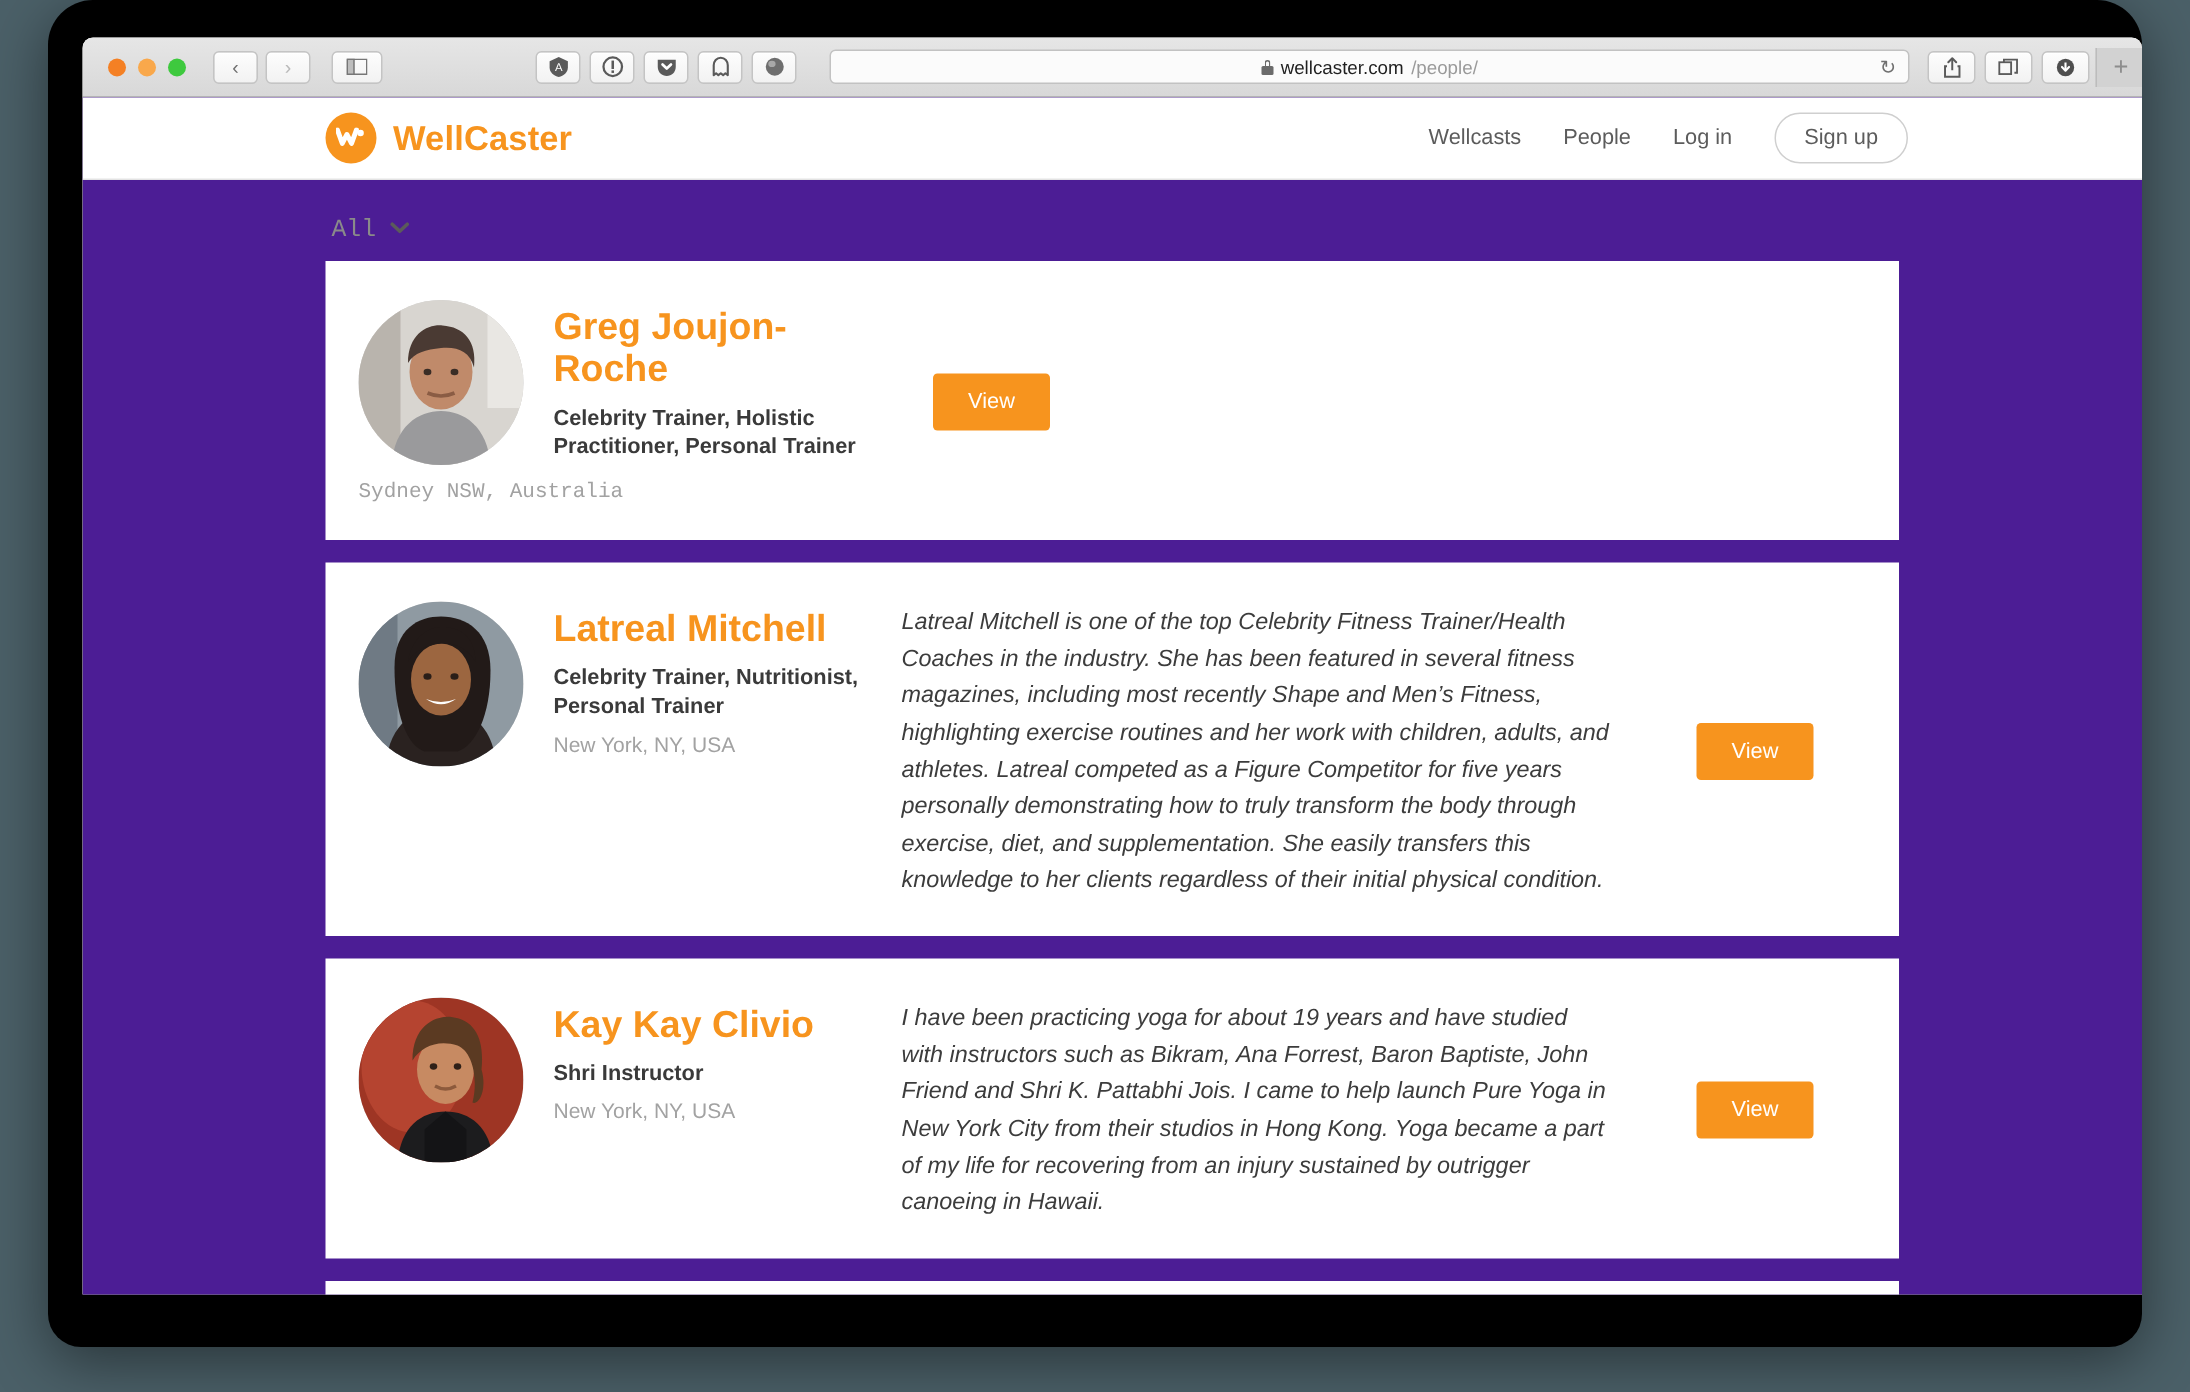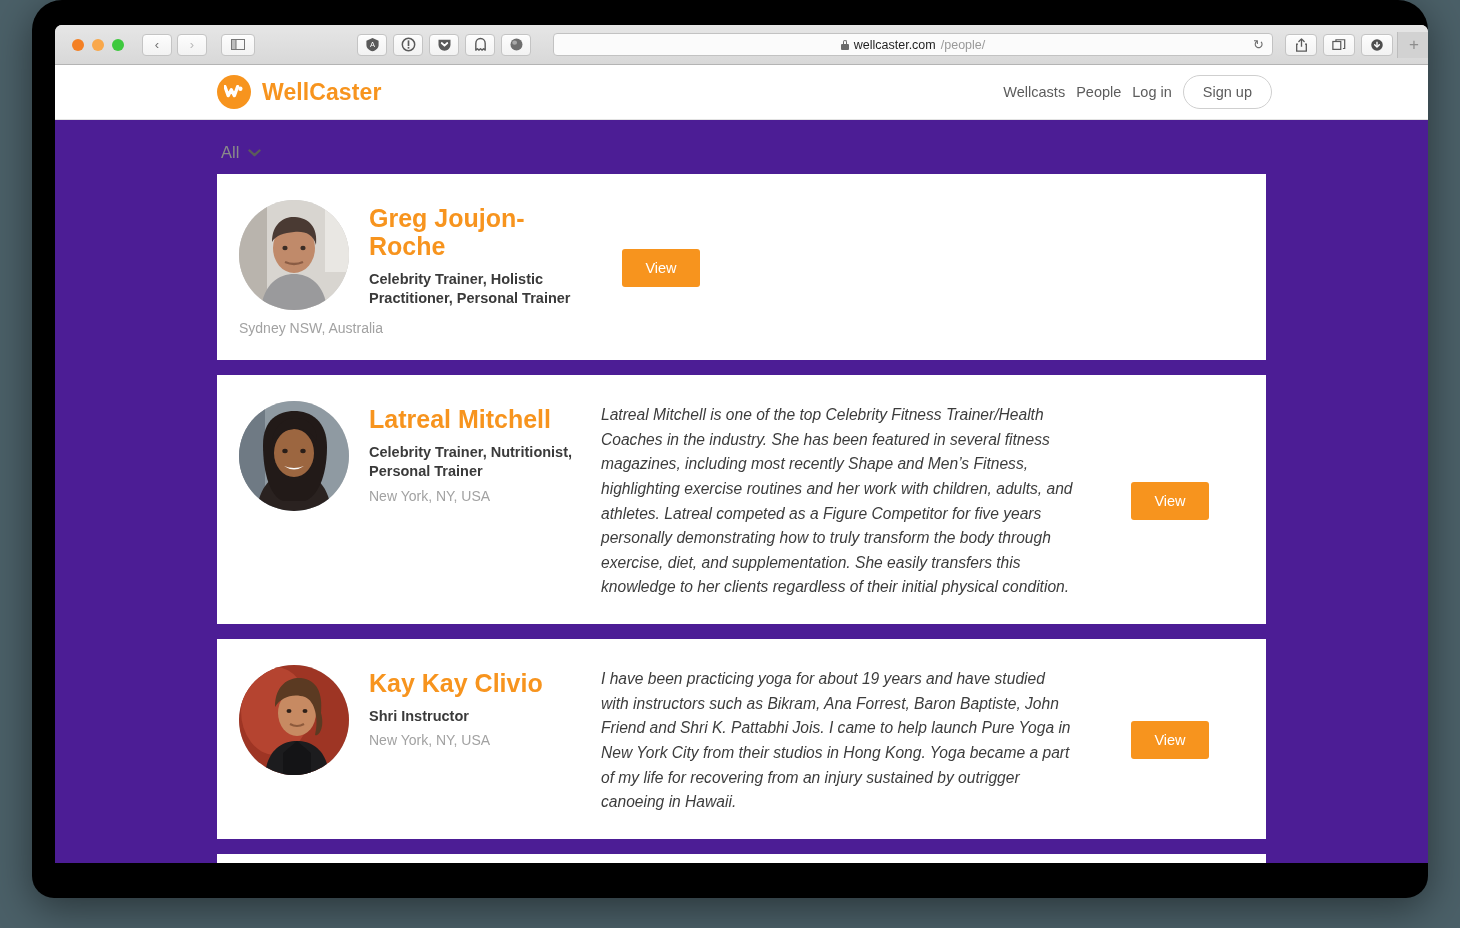--- a/index.html
+++ b/index.html
@@ -124,33 +124,33 @@
 
   .brand { display: flex; align-items: center; gap: 11px; margin-left: 162px; }
   .logo-mark {
     width: 34px; height: 34px; border-radius: 50%;
     background: #f7941e;
     display: flex; align-items: center; justify-content: center;
   }
   .logo-mark svg { display: block; }
   .brand-name { color: #f7941e; font-size: 23px; font-weight: bold; letter-spacing: .1px; }
 
-  #site-nav { margin-left: auto; display: flex; align-items: center; gap: 11px; margin-right: 128px; text-align: center; }
+  #site-nav { margin-left: auto; display: flex; align-items: center; gap: 28px; margin-right: 128px; text-align: center; }
   .nav-link { color: #5c5c5c; font-size: 14.5px; }
   .signup-btn {
     border: 1px solid #cfcfcf;
     border-radius: 18px;
     padding: 8px 19px;
     color: #5c5c5c; font-size: 14.5px;
     background: #fff;
   }
 
   #content { padding: 0 162px 0 162px; }
 
-  .filter-row { display: flex; align-items: center; gap: 9px; padding: 23px 0 12px 4px; }
+  .filter-row { display: flex; align-items: center; gap: 9px; padding: 23px 0 12px 4px; font-family: Liberation Mono, monospace; }
   .filter-label { color: #8a8a8a; font-size: 16.5px; }
   .chev { color: #5b5b5b; font-size: 12px; font-weight: bold; line-height: 1; }
 
   .card {
     background: #fff;
     display: flex;
     padding: 26px 26px 24px 22px;
     margin-bottom: 15px;
     min-height: 118px;
   }
@@ -169,21 +169,21 @@
   .person-meta { padding-top: 4px; min-width: 0; }
   .person-name {
     color: #f7941e; font-size: 25px; font-weight: bold;
     line-height: 1.12; margin-bottom: 10px;
   }
   .person-title {
     color: #3a3a3a; font-size: 14.5px; font-weight: bold;
     line-height: 1.33;
   }
   .person-loc { color: #a2a2a2; font-size: 14px; margin-top: 6px; }
-  .person-loc.below { margin-top: 10px; margin-left: 0; }
+  .person-loc.below { margin-top: 10px; margin-left: 0; font-family: Liberation Mono, monospace; }
 
   .card-bio {
     flex: 1;
     font-style: italic;
     font-size: 15.6px;
     line-height: 1.58;
     color: #3c3c3c;
     padding: 2px 26px 0 10px;
   }
 

